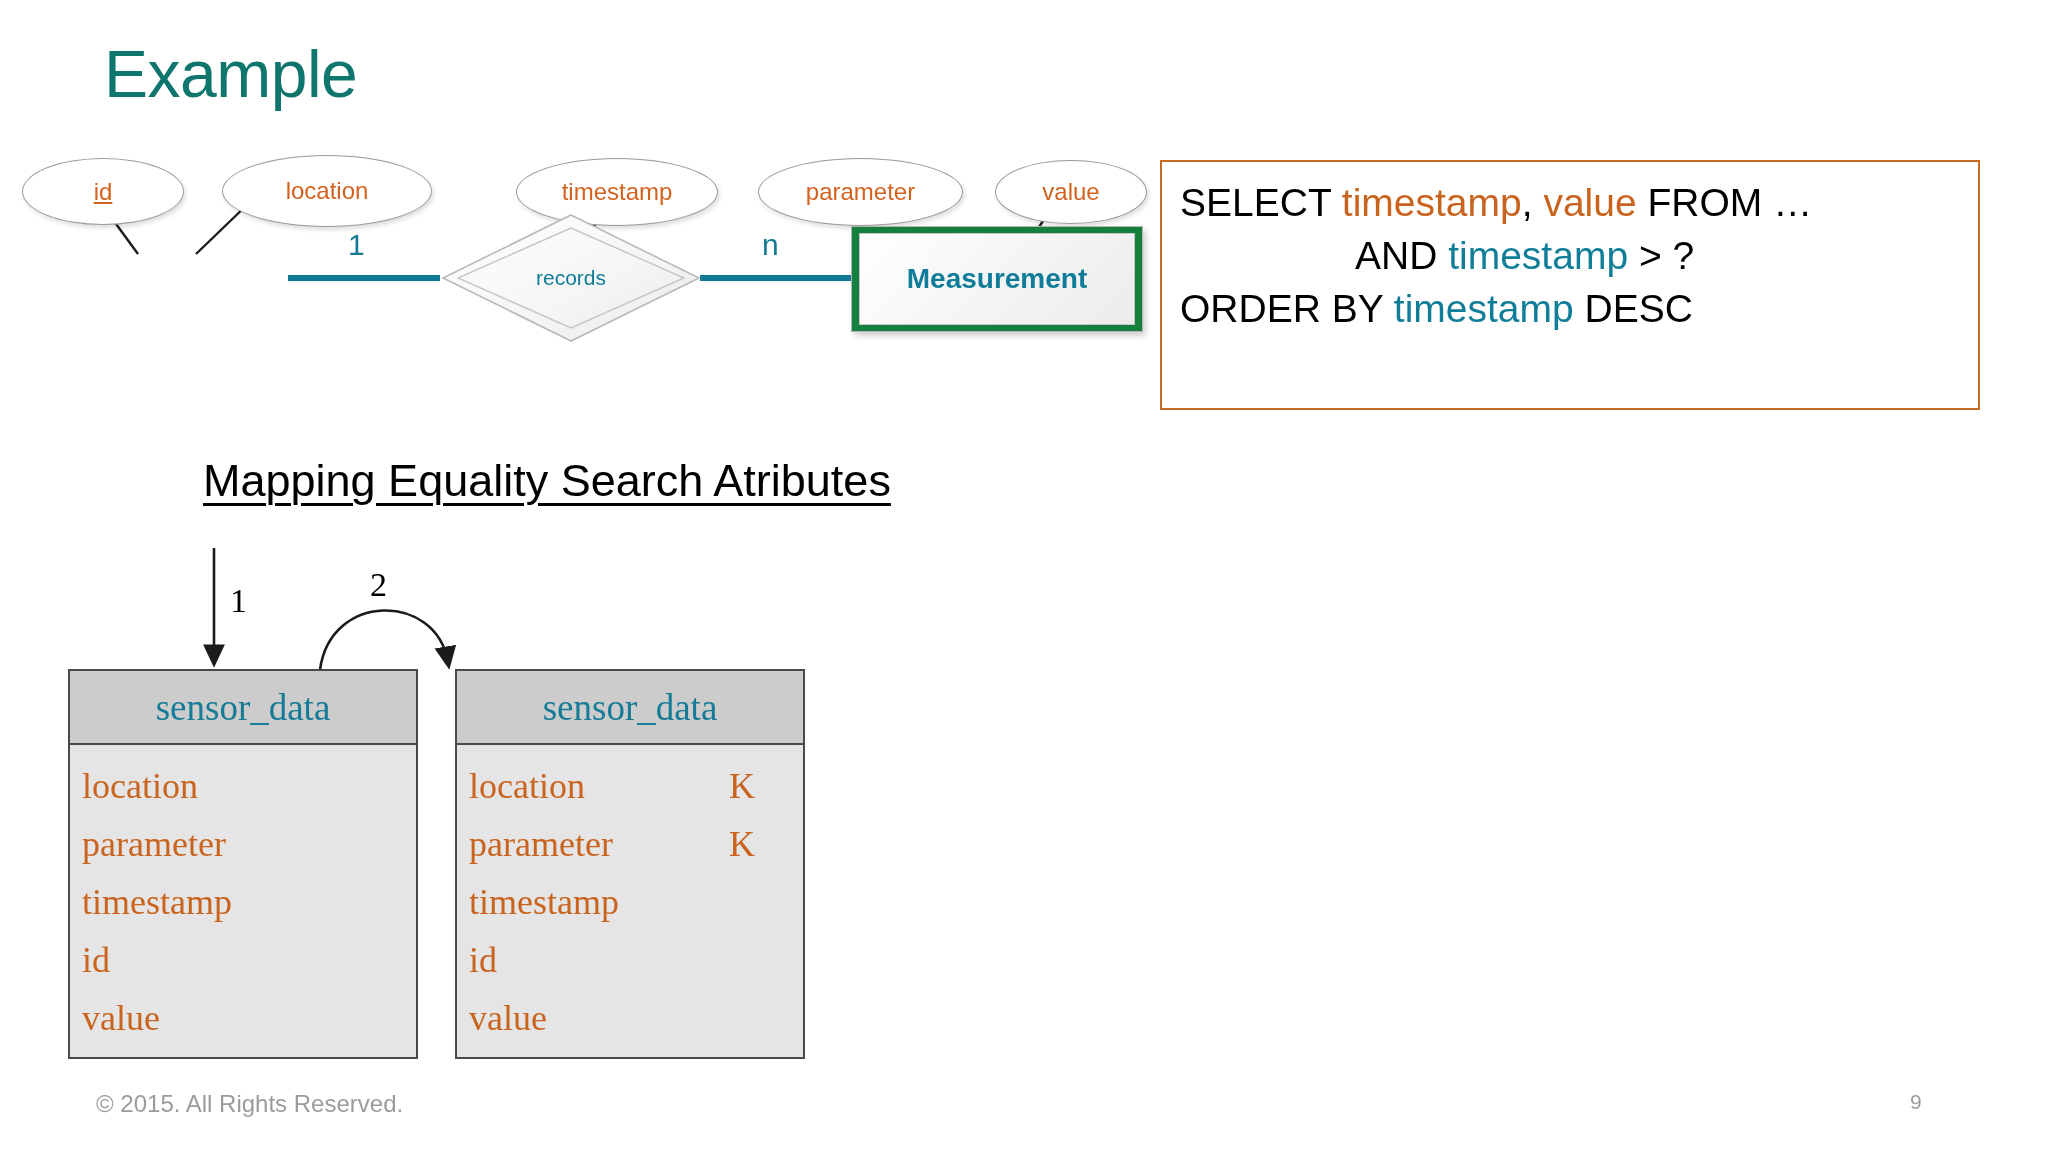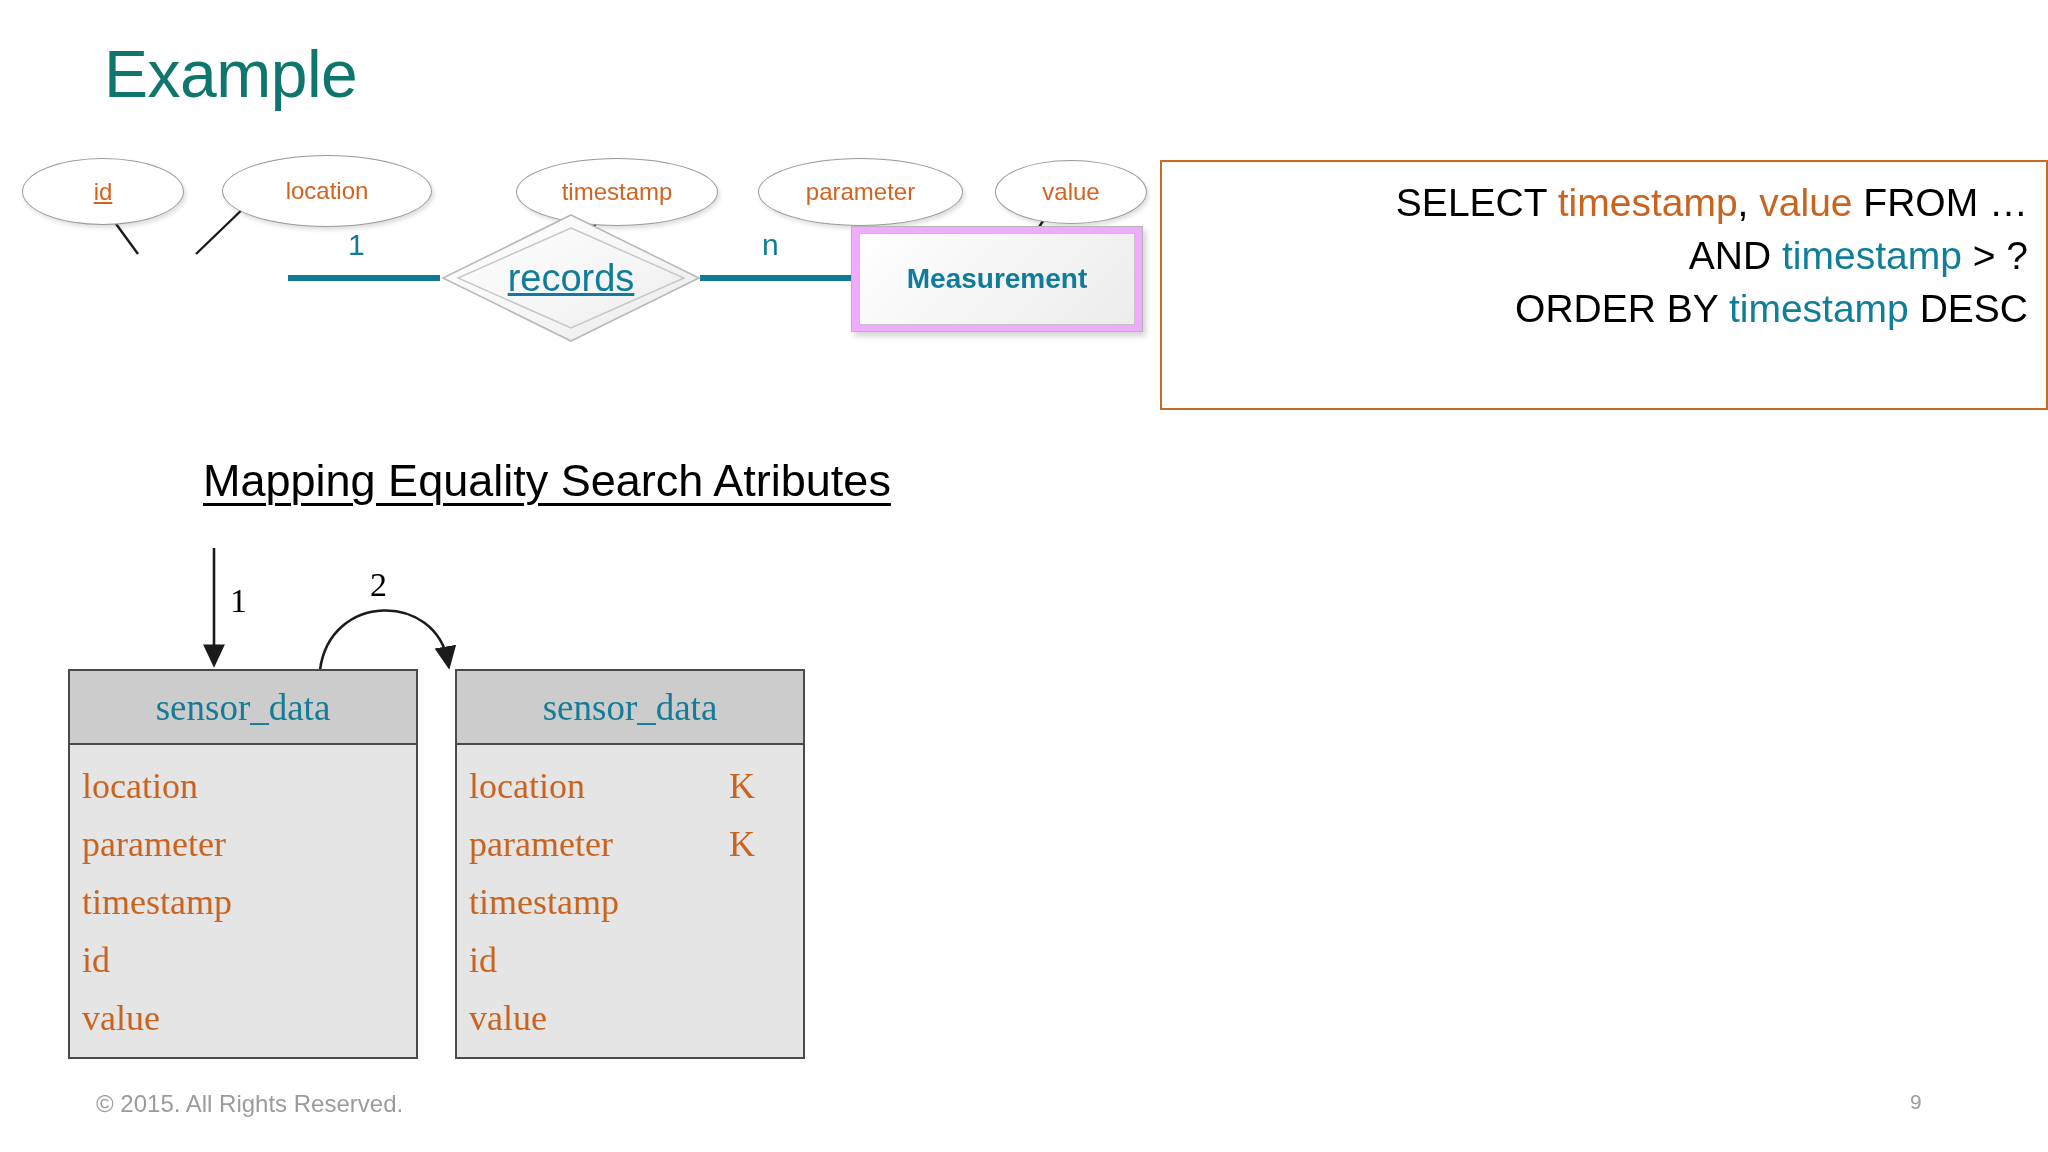--- a/index.html
+++ b/index.html
@@ -41,36 +41,35 @@
   }
   .ellipse.pk span{text-decoration:underline;}
   .entity{
     position:absolute;
     background:linear-gradient(135deg,#ffffff 0%,#f4f4f4 55%,#e9e9e9 100%);
     border:1.5px solid #b6b6b6;
     display:flex;align-items:center;justify-content:center;
     color:#0f7c99;font-weight:bold;font-size:28px;
     box-shadow:3px 4px 6px rgba(0,0,0,0.18);
   }
-  .entity.weak{padding:7px;background:#f0abfc;}
+  .entity.weak{padding:7px;background:#15803d;}
   .entity.weak .inner{
     width:100%;height:100%;
     border:1.5px solid #c4c4c4;
     background:linear-gradient(135deg,#ffffff 0%,#f4f4f4 55%,#ececec 100%);
     display:flex;align-items:center;justify-content:center;
   }
   .diamond{position:absolute;}
   .card-label{position:absolute;color:#127a94;font-size:30px;font-family:"Liberation Sans",sans-serif;}
 
   
   #sql-box{
-    position:absolute;left:1160px;top:160px;width:888px;height:250px;
+    position:absolute;left:1160px;top:160px;width:820px;height:250px;
     border:2.5px solid #c86a22;background:#fff;box-sizing:border-box;
     padding:14px 18px 10px 18px;
-    text-align:right;
   }
   #sql-box .line{
     font-size:39px;line-height:53px;color:#000;white-space:pre;
     font-family:"Liberation Sans",sans-serif;
   }
   #sql-box .line.indent{padding-left:175px;}
   .kw-orange{color:#c9631e;}
   .kw-teal{color:#107e99;}
 
   
@@ -172,21 +171,21 @@
         <defs>
           <linearGradient id="dgrad" x1="0" y1="0" x2="1" y2="1">
             <stop offset="0%" stop-color="#ffffff"></stop>
             <stop offset="60%" stop-color="#f5f5f5"></stop>
             <stop offset="100%" stop-color="#e8e8e8"></stop>
           </linearGradient>
         </defs>
         <polygon points="131,3 259,66 131,129 3,66" fill="url(#dgrad)" stroke="#b9b9b9" stroke-width="1.6"></polygon>
         <polygon points="131,16 244,66 131,116 18,66" fill="none" stroke="#c6c6c6" stroke-width="1.4"></polygon>
       </svg>
-      <div style="position:absolute;inset:0;display:flex;align-items:center;justify-content:center;color:#0f7c99;font-size:38px;font-family:'Liberation Sans',sans-serif;text-decoration:underline;">records</div>
+      <div style="position:absolute;inset:0;display:flex;align-items:center;justify-content:center;color:#0f7c99;font-size:21px;font-family:'Liberation Sans',sans-serif;">records</div>
     </div>
 
     <div class="card-label" style="left:348px;top:78px;">1</div>
     <div class="card-label" style="left:762px;top:78px;">n</div>
   </div>
 
   <div id="sql-box">
     <div class="line"><span>SELECT </span><span class="kw-orange">timestamp</span><span>, </span><span class="kw-orange">value</span><span> FROM …</span></div>
     <div class="line indent"><span>AND </span><span class="kw-teal">timestamp</span><span> &gt; ?</span></div>
     <div class="line"><span>ORDER BY </span><span class="kw-teal">timestamp</span><span> DESC</span></div>

